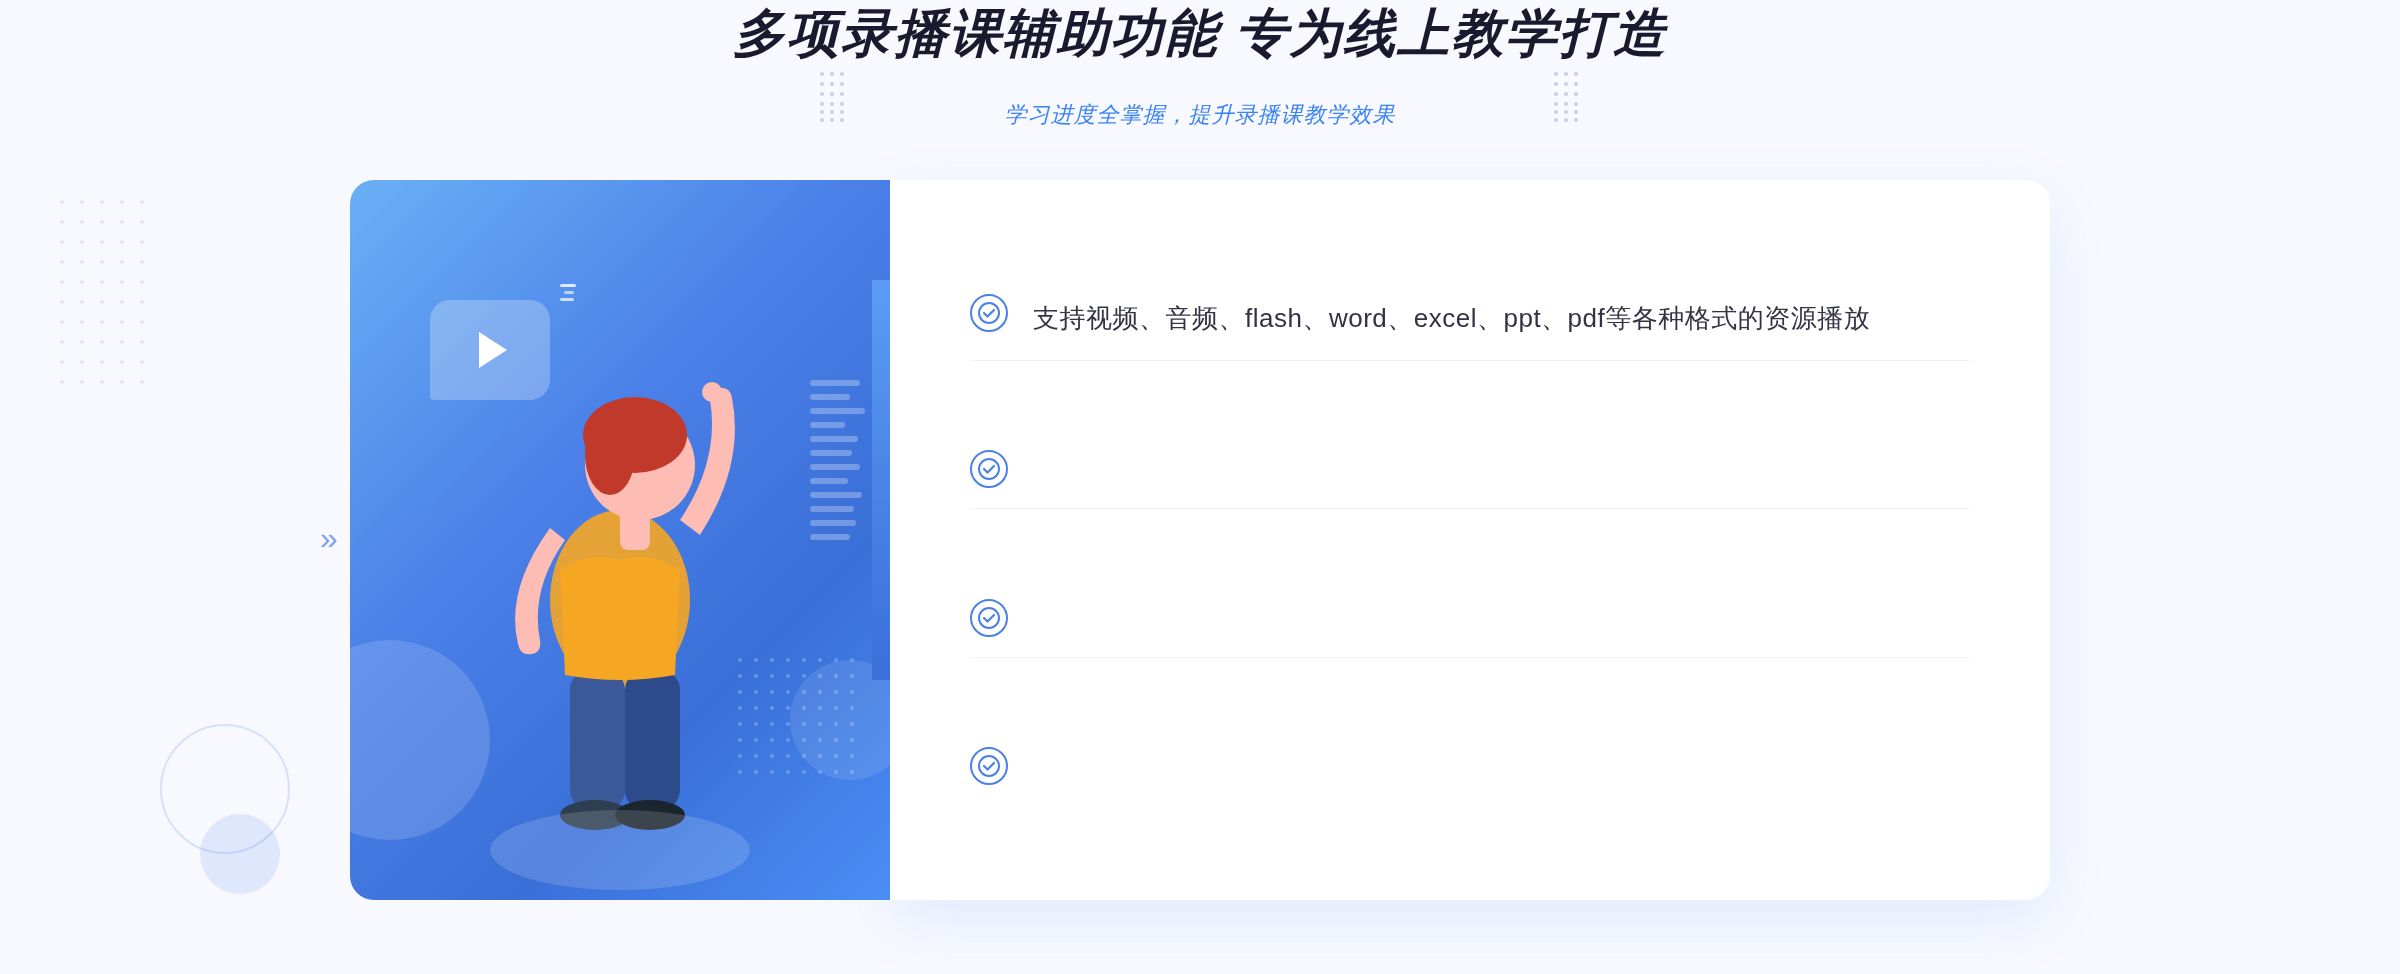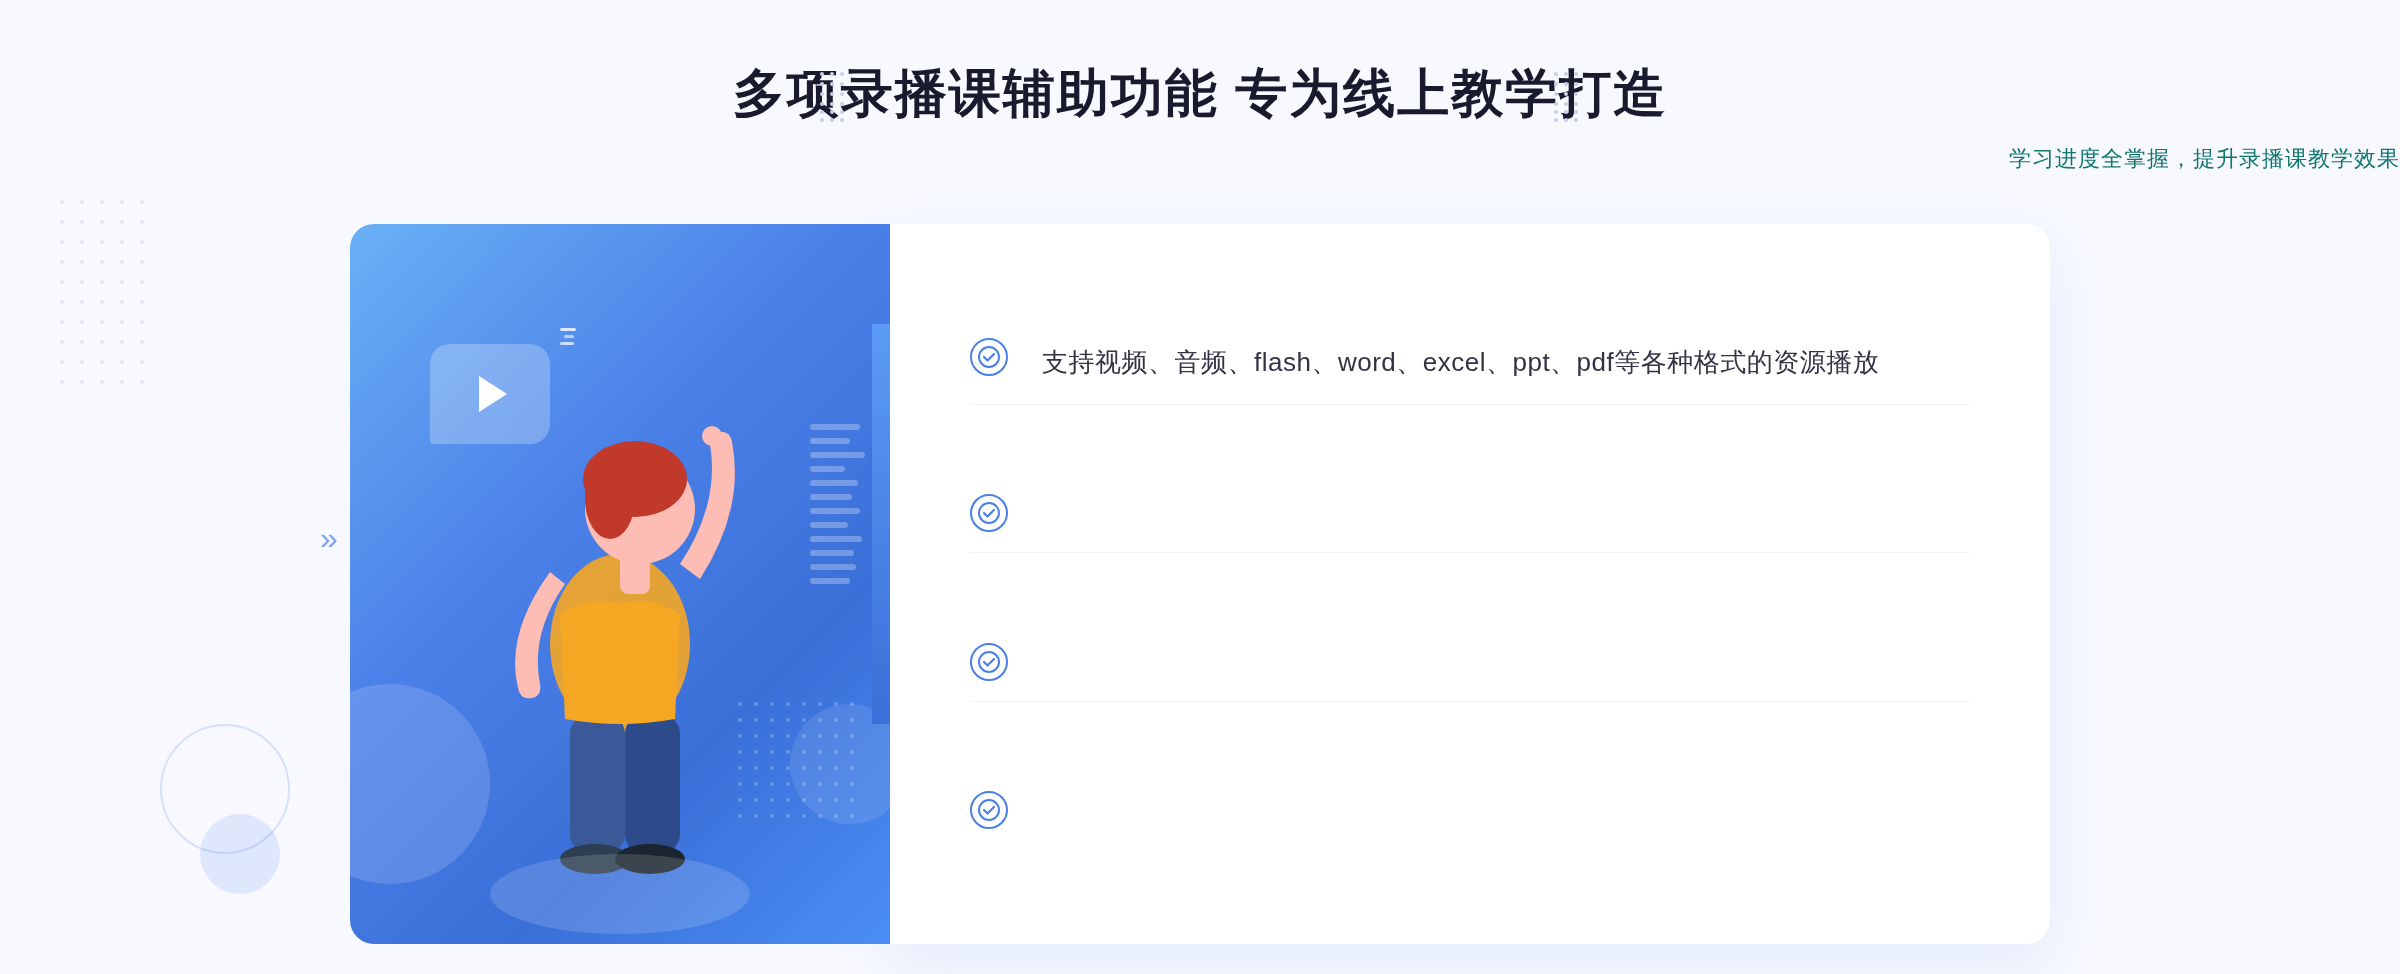--- a/index.html
+++ b/index.html
@@ -23,24 +23,24 @@
       background: #f8f9ff;
       position: relative;
       display: flex;
       flex-direction: column;
       align-items: center;
     }
 
     
     .header-section {
       text-align: center;
-      padding-top: 60px;
       margin-bottom: 50px;
       position: relative;
       width: 100%;
+      font-style: italic;
     }
 
     .header-dots-left {
       position: absolute;
       left: 820px;
       top: 72px;
       display: flex;
       gap: 4px;
     }
 
@@ -69,24 +69,23 @@
     .main-title {
       font-size: 52px;
       font-weight: 600;
       color: #1a1a2e;
       letter-spacing: 2px;
       line-height: 1.3;
     }
 
     .sub-title {
       font-size: 22px;
-      color: #0f766e;
-      margin-top: 16px;
+      color: #3b82f6;
+      margin-top: 32px;
       letter-spacing: 1px;
-      text-align: right;
     }
 
     
     .content-area {
       display: flex;
       align-items: stretch;
       width: 1700px;
       min-height: 720px;
       position: relative;
     }
@@ -219,21 +218,21 @@
       padding: 60px 80px;
       display: flex;
       flex-direction: column;
       justify-content: space-around;
       box-shadow: 0 20px 60px rgba(74, 128, 232, 0.12);
     }
 
     .feature-item {
       display: flex;
       align-items: flex-start;
-      gap: 34px;
+      gap: 25px;
       padding: 20px 0;
       border-bottom: 1px solid #f0f2f8;
     }
 
     .feature-item:last-child {
       border-bottom: none;
     }
 
     .check-circle {
       width: 38px;

